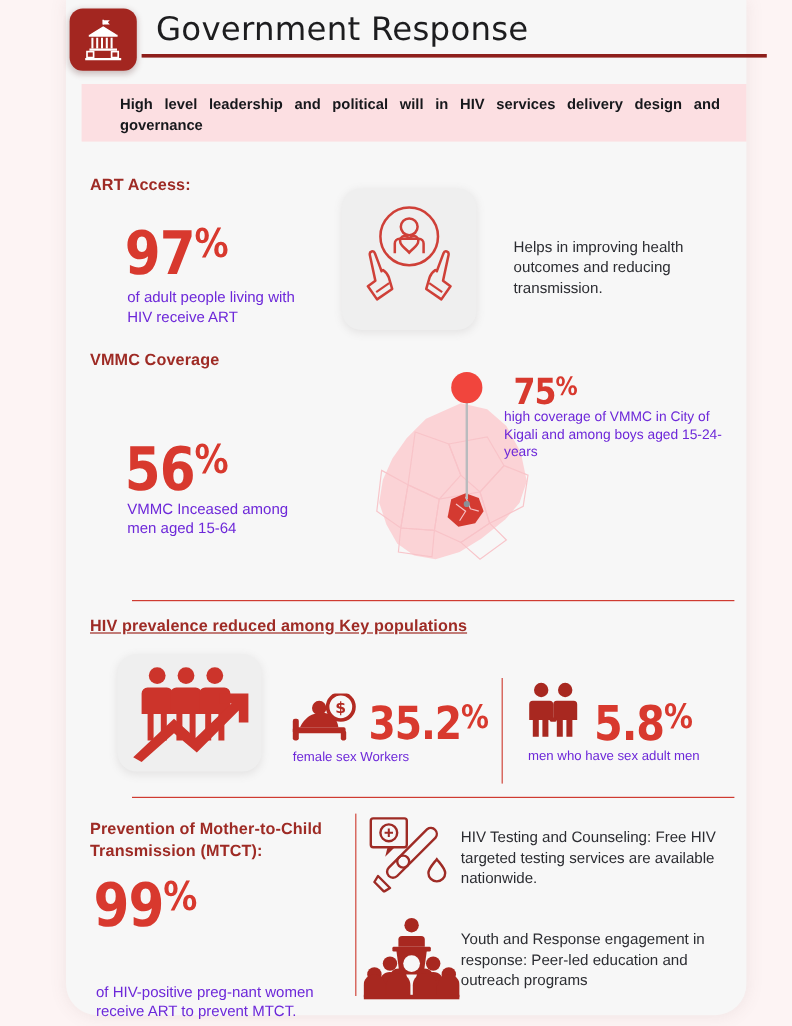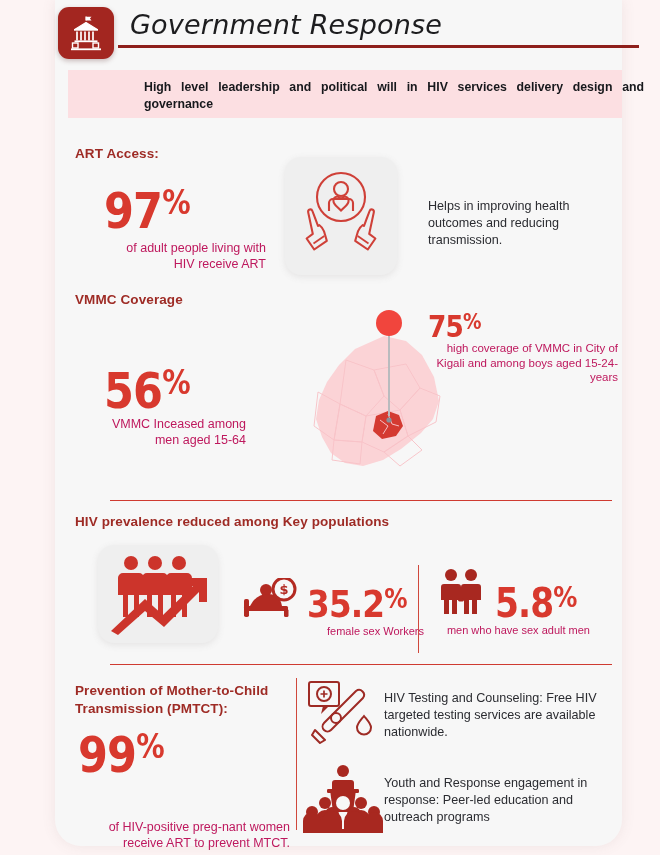--- a/index.html
+++ b/index.html
@@ -11,21 +11,21 @@
     position:relative;
   }
   #card{
     position:absolute;left:55px;top:0;width:567px;height:846px;
     background:#f7f7f7;
     border-radius:0 0 26px 26px;
     box-shadow:0 0 14px rgba(120,90,90,0.10);
   }
 
   
-  #header{position:absolute;left:0;top:0;width:524px;height:70px;font-style:italic;}
+  #header{position:absolute;left:0;top:0;width:524px;height:70px;}
   .logo-badge{
     position:absolute;left:58px;top:7px;width:56px;height:52px;
     background:#a32620;border-radius:11px;
     box-shadow:0 2px 5px rgba(80,30,30,.28);
   }
   .logo-badge svg{position:absolute;left:8px;top:6px;}
   .page-title{
     position:absolute;left:130px;top:9px;
     font-size:27px;color:#1d1d1f;letter-spacing:.2px;
     font-family:"DejaVu Sans", sans-serif;
@@ -37,38 +37,37 @@
 
   
   .banner{
     position:absolute;left:68px;top:70px;width:554px;height:48px;
     background:#fcdfe2;
   }
   .banner-text{
     position:absolute;left:32px;top:9px;width:500px;
     font-size:12.3px;font-weight:bold;color:#17181c;line-height:17px;
     text-align:justify;
-    margin-left:44px;
   }
 
   
   .sec-head{
     position:absolute;font-size:13.5px;font-weight:bold;color:#9e2b25;
     letter-spacing:.1px;
   }
   .big-pct{
     position:absolute;color:#d8392e;
     font-family:"DejaVu Sans", sans-serif;
     font-weight:bold;font-size:50px;line-height:50px;
     letter-spacing:-1px;
     transform:scaleX(.86);transform-origin:left top;
   }
   .big-pct .pc{font-size:33px;vertical-align:14px;}
   .sub{
-    position:absolute;font-size:12.5px;color:#be185d;line-height:16px;text-align:right;
+    position:absolute;font-size:12.5px;color:#6d28d9;line-height:16px;
   }
   .note{
     position:absolute;font-size:12.6px;color:#2b2c31;line-height:17px;
   }
   .icon-tile{
     position:absolute;background:#efefef;border-radius:16px;
     box-shadow:0 2px 7px rgba(120,110,110,.14);
   }
   .divider{position:absolute;height:1px;background:#cf3b31;}
   .vdiv{position:absolute;width:1px;background:#d0483c;}
@@ -161,21 +160,21 @@
 <div class="pin-stem" style="left:388px;top:330px;height:86px;"></div>
 <div class="pin-dot" style="left:376px;top:310px;"></div>
 
 <div class="big-pct" style="left:428px;top:307px;font-size:30px;line-height:30px;transform:scaleX(.88);">
   <span>75</span><span class="pc" style="font-size:21px;vertical-align:8px;">%</span>
 </div>
 <div class="sub" style="left:420px;top:341px;width:198px;font-size:11.5px;line-height:14.5px;">high coverage of VMMC in City of Kigali and among boys aged 15-24-years</div>
 
 <div class="divider" style="left:110px;top:500px;width:502px;"></div>
 
-<div class="sec-head" style="left:75px;top:514px;">HIV prevalence reduced among Key populations</div>
+<div class="sec-head" style="left:75px;top:514px;text-decoration:underline;">HIV prevalence reduced among Key populations</div>
 
 <div class="icon-tile" style="left:98px;top:545px;width:120px;height:98px;">
   <svg width="104" height="82" viewBox="0 0 104 82" style="position:absolute;left:9px;top:8px;" fill="#cc342b">
     <circle cx="24" cy="10" r="7"></circle>
     <path d="M16 20 h16 a5 5 0 0 1 5 5 v17 h-5 v22 h-5 v-22 h-6 v22 h-5 v-22 h-5 v-17 a5 5 0 0 1 5 -5 z"></path>
     <circle cx="48" cy="10" r="7"></circle>
     <path d="M40 20 h16 a5 5 0 0 1 5 5 v17 h-5 v22 h-5 v-22 h-6 v22 h-5 v-22 h-5 v-17 a5 5 0 0 1 5 -5 z"></path>
     <circle cx="72" cy="10" r="7"></circle>
     <path d="M64 20 h16 a5 5 0 0 1 5 5 v17 h-5 v22 h-5 v-22 h-6 v22 h-5 v-22 h-5 v-17 a5 5 0 0 1 5 -5 z"></path>
     <path d="M4 78 L38 46 L56 62 L86 33 l-10 0 l0 -8 l24 0 l0 24 l-8 0 l0 -10 L57 74 L38 58 L11 82 z"></path>
@@ -209,21 +208,21 @@
     <rect x="20" y="30" width="6" height="3.5" rx="1.4"></rect>
   </svg>
   <div class="big-pct" style="left:495px;top:578px;font-size:40px;line-height:40px;">
     <span>5.8</span><span class="pc" style="font-size:28px;vertical-align:10px;">%</span>
   </div>
   <div class="sub" style="left:440px;top:623px;width:150px;font-size:11px;line-height:14px;">men who have sex adult men</div>
 </div>
 
 <div class="divider" style="left:110px;top:664px;width:502px;"></div>
 
-<div class="sec-head" style="left:75px;top:682px;width:215px;line-height:18px;">Prevention of Mother-to-Child Transmission (PMTCT):</div>
+<div class="sec-head" style="left:75px;top:682px;width:215px;line-height:18px;">Prevention of Mother-to-Child Transmission (MTCT):</div>
 
 <div class="big-pct" style="left:78px;top:722px;">
   <span>99</span><span class="pc">%</span>
 </div>
 <div class="sub" style="left:80px;top:819px;width:210px;">of HIV-positive preg-nant women receive ART to prevent MTCT.</div>
 
 <div class="vdiv" style="left:296px;top:678px;height:152px;"></div>
 
 <div>
   <svg width="74" height="66" viewBox="0 0 74 66" style="position:absolute;left:303px;top:678px;" fill="none" stroke="#9e2b25" stroke-width="2">

